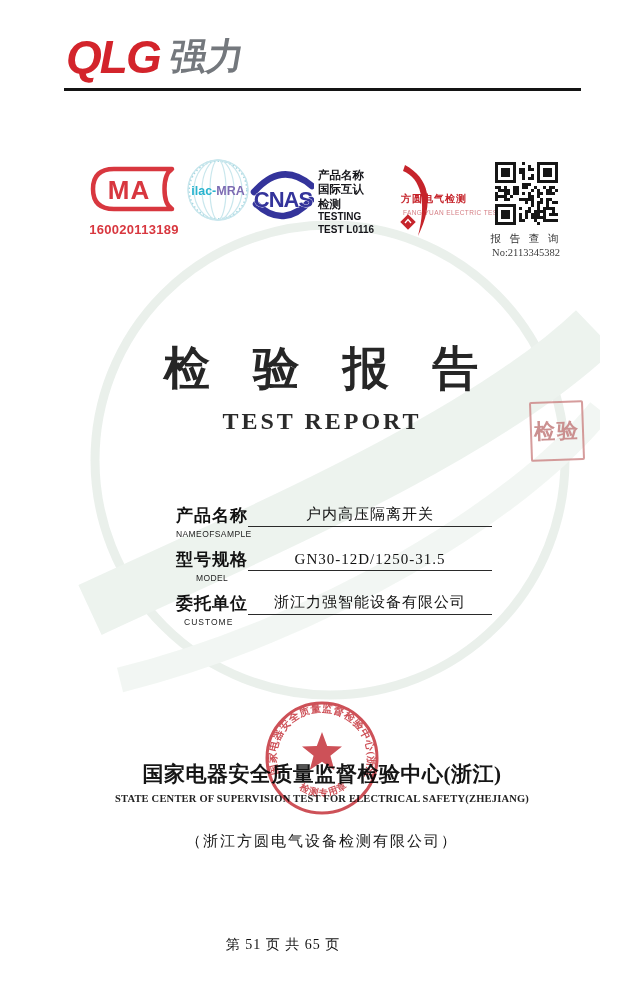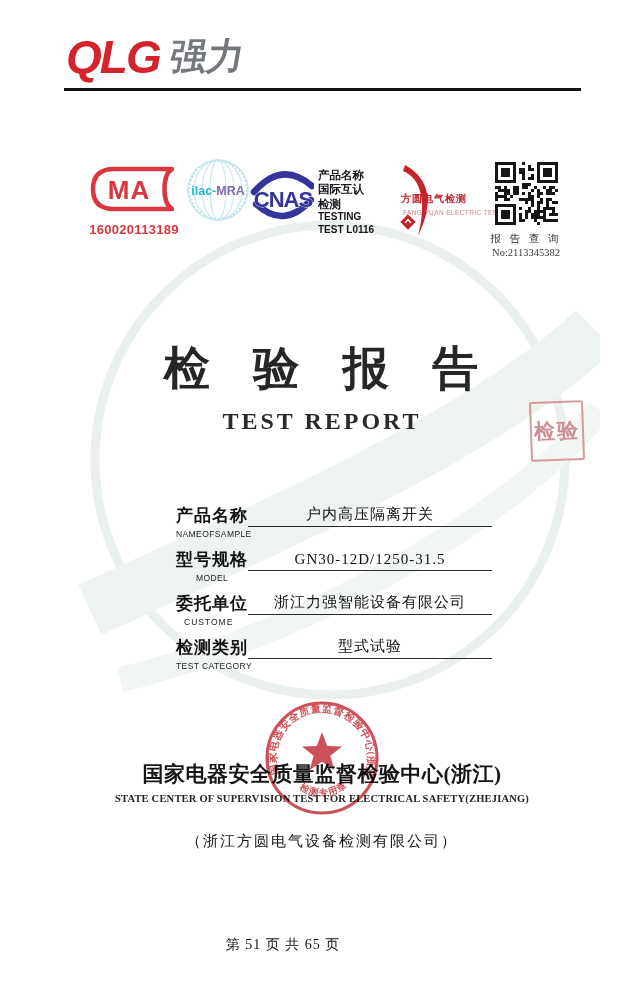--- a/index.html
+++ b/index.html
@@ -312,27 +312,20 @@
     </div>
     <div class="fsub">MODEL</div>
   </div>
   <div class="frow">
     <div class="fline">
       <span class="flabel">委托单位</span>
       <span class="fvalue">浙江力强智能设备有限公司</span>
     </div>
     <div class="fsub">CUSTOME</div>
   </div>
-  <div class="frow">
-    <div class="fline">
-      <span class="flabel">检测类别</span>
-      <span class="fvalue">型式试验</span>
-    </div>
-    <div class="fsub">TEST CATEGORY</div>
-  </div>
 </div>
 
 <div class="issuer">
   <div class="name">国家电器安全质量监督检验中心(浙江)</div>
   <div class="en">STATE CENTER OF SUPERVISION TEST FOR ELECTRICAL SAFETY(ZHEJIANG)</div>
   <div class="company">（浙江方圆电气设备检测有限公司）</div>
 </div>
 
 <svg class="round-stamp" width="120" height="120" viewBox="0 0 120 120">
   <defs>

